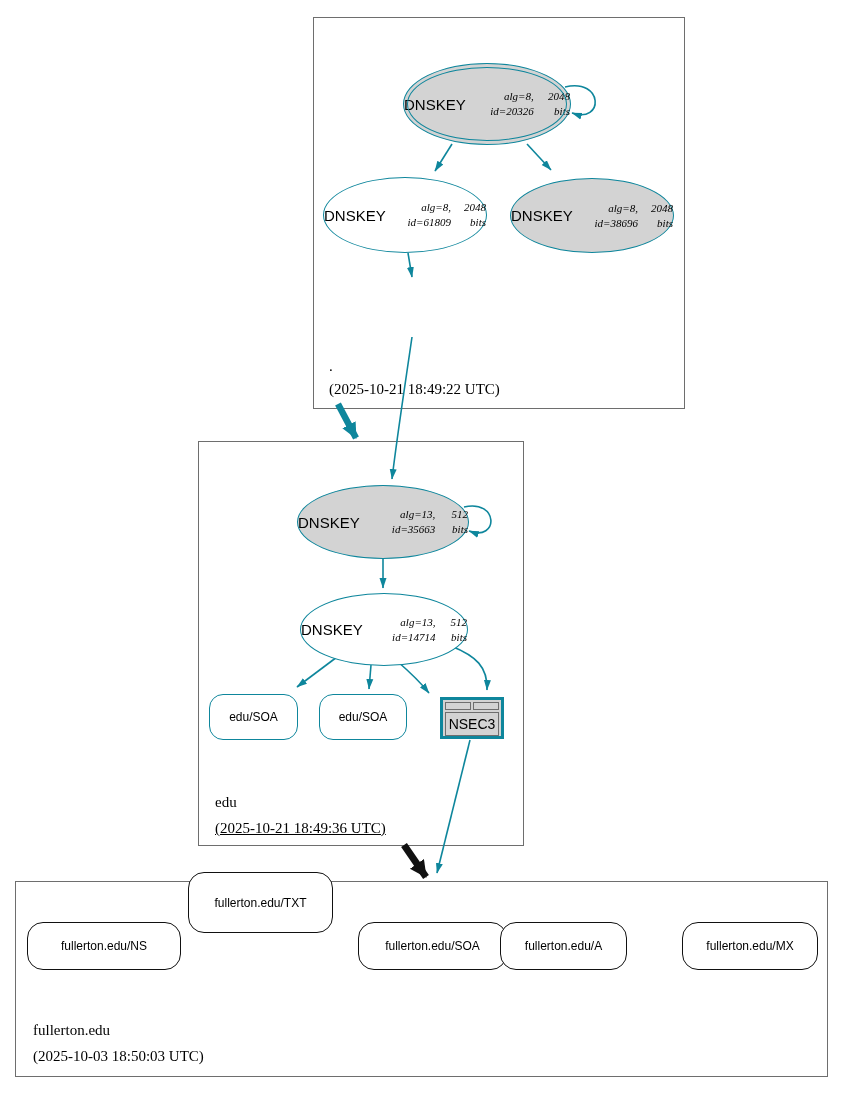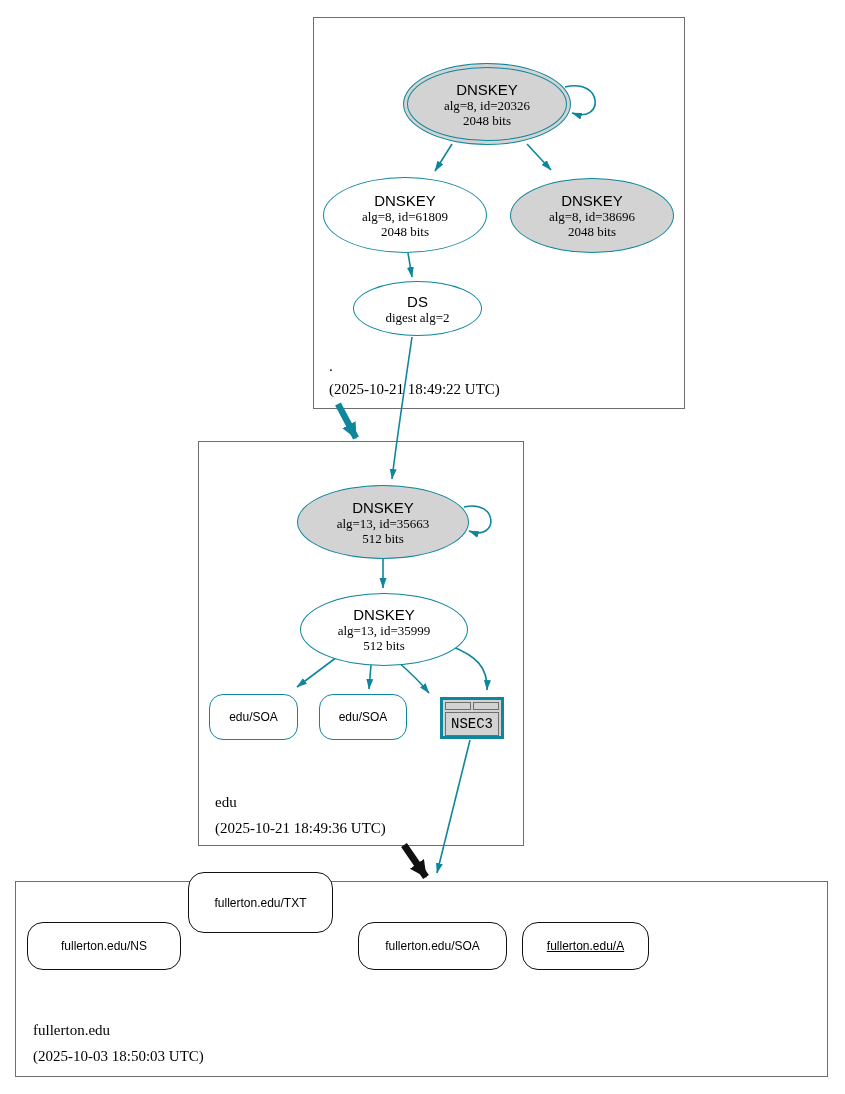--- a/index.html
+++ b/index.html
@@ -28,39 +28,39 @@
     font-family:"Liberation Serif",serif;
     font-size:15px;color:#000;
     white-space:nowrap;
   }
   
   .ell{
     position:absolute;
     border:1.6px solid var(--teal,#0e869c);
     border-radius:50%;
     box-sizing:border-box;
-    display:flex;flex-direction:column;
+    display:flex;flex-direction:row;
     align-items:center;justify-content:center;
     text-align:right;
   }
   .ell.gray{background:var(--nodefill,#d3d3d3);}
   .ell.white{background:#ffffff;}
   .ell .inner-ring{
     position:absolute;left:3px;top:3px;right:3px;bottom:3px;
     border:1.6px solid var(--teal,#0e869c);
     border-radius:50%;
     pointer-events:none;
   }
   .n-title{
     font-family:"Liberation Sans",sans-serif;
     font-size:15px;line-height:17px;color:#000;
   }
   .n-line{
     font-family:"Liberation Serif",serif;
-    font-size:13px;line-height:15px;color:#000;
+    font-size:11px;line-height:15px;color:#000;font-style:italic;
   }
   
   .rrect{
     position:absolute;
     background:#fff;
     box-sizing:border-box;
     display:flex;align-items:center;justify-content:center;
     font-family:"Liberation Sans",sans-serif;
     font-size:12px;color:#000;
     white-space:nowrap;
@@ -79,21 +79,21 @@
   .nsec3 .cell{
     flex:1;border:1px solid #6e6e6e;
     background:var(--nodefill,#d3d3d3);
     box-sizing:border-box;
   }
   .nsec3 .main{
     border:1px solid #6e6e6e;
     background:var(--nodefill,#d3d3d3);
     height:22px;
     display:flex;align-items:center;justify-content:center;
-    font-family:Liberation Mono, monospace;
+    font-family:Liberation Sans, sans-serif;
     font-size:14px;color:#000;
   }
   
   #edges{position:absolute;left:0;top:0;width:845px;height:1094px;pointer-events:none;}
   .edge{fill:none;stroke:var(--teal,#0e869c);stroke-width:1.6px;}
   .edge-thick-teal{fill:none;stroke:var(--teal,#0e869c);stroke-width:6.5px;}
   .edge-thick-black{fill:none;stroke:var(--black,#111);stroke-width:7px;}
   .mk-teal{fill:var(--teal,#0e869c);}
   .mk-black{fill:var(--black,#111);}
 </style>
@@ -160,68 +160,67 @@
     <div class="n-line">alg=8, id=61809</div>
     <div class="n-line">2048 bits</div>
   </div>
 
   <div class="ell gray" style="left:510px;top:178px;width:164px;height:75px;">
     <div class="n-title">DNSKEY</div>
     <div class="n-line">alg=8, id=38696</div>
     <div class="n-line">2048 bits</div>
   </div>
 
-  <div class="ell white" style="left:353px;top:281px;width:129px;height:55px;">
-    <div class="n-title">DS</div>
-    <div class="n-line">digest alg=2</div>
-  </div>
 
   <div class="zone-label" style="left:329px;top:358px;">.</div>
   <div class="zone-ts" style="left:329px;top:381px;">(2025-10-21 18:49:22 UTC)</div>
 
   <div class="ell gray" style="left:297px;top:485px;width:172px;height:74px;">
     <div class="n-title">DNSKEY</div>
     <div class="n-line">alg=13, id=35663</div>
     <div class="n-line">512 bits</div>
   </div>
 
   <div class="ell white" style="left:300px;top:593px;width:168px;height:73px;">
     <div class="n-title">DNSKEY</div>
-    <div class="n-line">alg=13, id=35999</div>
+    <div class="n-line">alg=13, id=14714</div>
     <div class="n-line">512 bits</div>
   </div>
 
   <div class="rrect teal" style="left:209px;top:694px;width:89px;height:46px;">
     <span>edu/SOA</span>
   </div>
 
   <div class="rrect teal" style="left:319px;top:694px;width:88px;height:46px;">
     <span>edu/SOA</span>
   </div>
 
   <div class="nsec3" style="left:440px;top:697px;width:64px;height:42px;">
     <div class="toprow">
       <div class="cell"></div>
       <div class="cell"></div>
     </div>
     <div class="main">NSEC3</div>
   </div>
 
   <div class="zone-label" style="left:215px;top:794px;">edu</div>
-  <div class="zone-ts" style="left:215px;top:820px;">(2025-10-21 18:49:36 UTC)</div>
+  <div class="zone-ts" style="left:215px;top:820px;text-decoration:underline;">(2025-10-21 18:49:36 UTC)</div>
 
   <div class="rrect black" style="left:27px;top:922px;width:154px;height:48px;">
     <span>fullerton.edu/NS</span>
   </div>
   <div class="rrect black" style="left:188px;top:872px;width:145px;height:61px;">
     <span>fullerton.edu/TXT</span>
   </div>
   <div class="rrect black" style="left:358px;top:922px;width:149px;height:48px;">
     <span>fullerton.edu/SOA</span>
   </div>
-  <div class="rrect black" style="left:522px;top:922px;width:127px;height:48px;text-decoration:underline;">
+  <div class="rrect black" style="left:500px;top:922px;width:127px;height:48px;">
     <span>fullerton.edu/A</span>
+  </div>
+  <div class="rrect black" style="left:682px;top:922px;width:136px;height:48px;">
+    <span>fullerton.edu/MX</span>
   </div>
 
   <div class="zone-label" style="left:33px;top:1022px;">fullerton.edu</div>
   <div class="zone-ts" style="left:33px;top:1048px;">(2025-10-03 18:50:03 UTC)</div>
 
 </div>
 
 </body></html>

